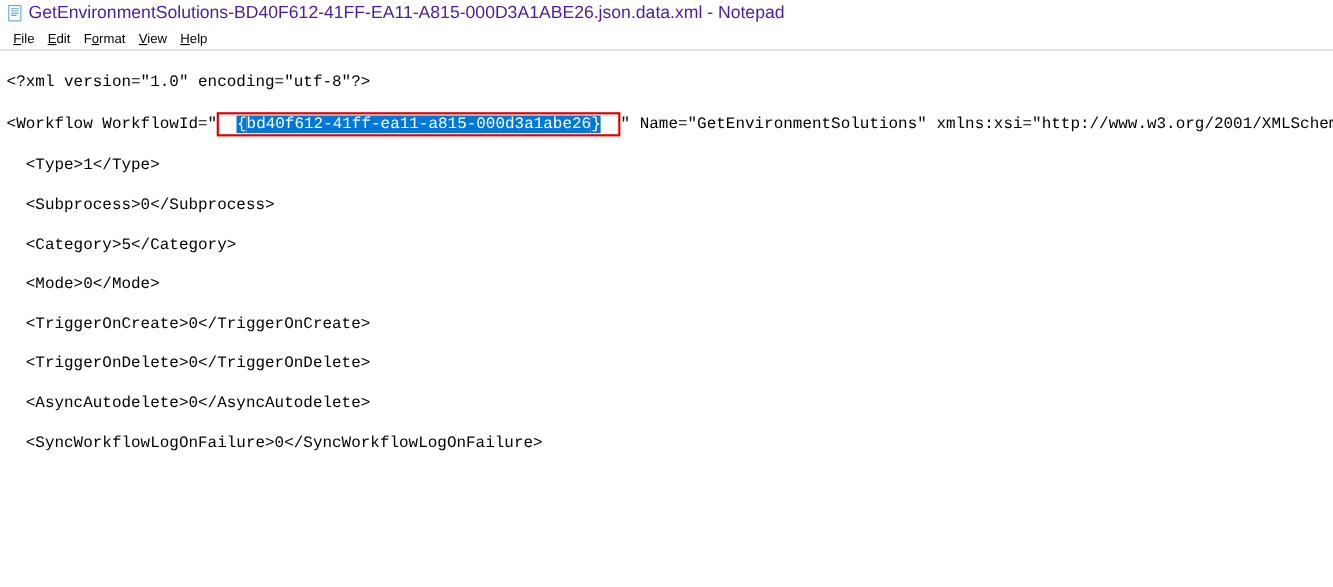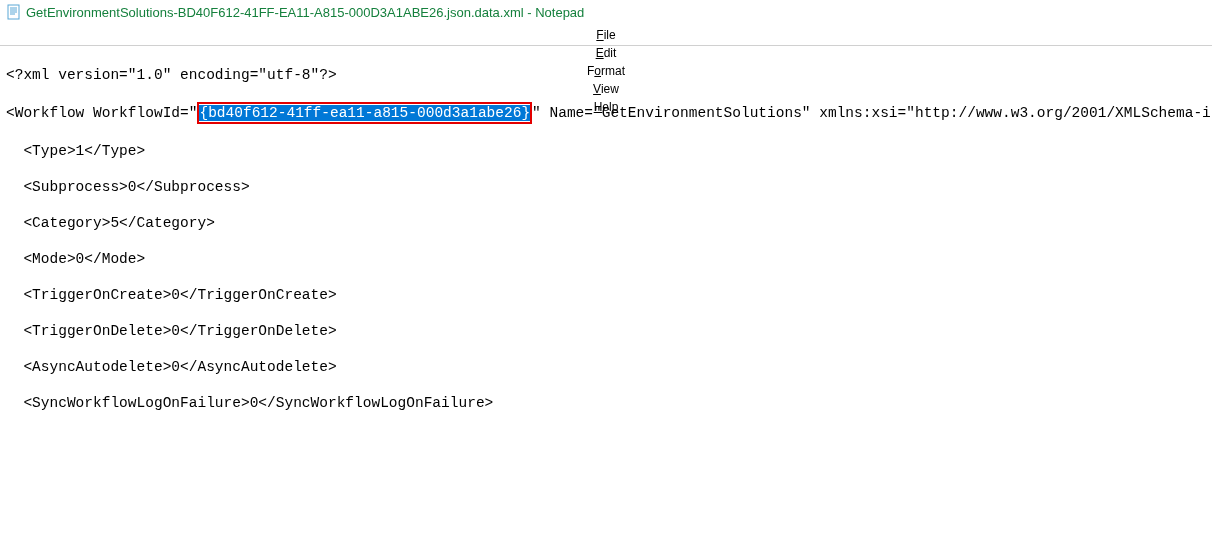--- a/index.html
+++ b/index.html
@@ -24,51 +24,50 @@
     }
     .title-bar-icon {
       width: 16px;
       height: 16px;
       margin-right: 4px;
       display: inline-flex;
       align-items: center;
       justify-content: center;
     }
     .title-text {
-      color: #15803d;
-      font-size: 13px;
+      color: #4c1d95;
+      font-size: 16px;
     }
     .menu-bar {
       display: flex;
       padding: 2px 6px;
       border-bottom: 1px solid #d0d0d0;
       height: 22px;
       align-items: center;
-      flex-direction: column;
     }
     .menu-item {
       padding: 2px 6px;
       cursor: pointer;
       color: #000;
       font-size: 12px;
     }
     .menu-item .underline {
       text-decoration: underline;
     }
     .content {
       font-family: Consolas, 'Courier New', monospace;
       font-size: 14.5px;
       line-height: 18px;
       padding: 2px 6px;
       white-space: pre;
       color: #000;
     }
     .highlight-red-box {
       border: 2px solid #e30000;
-      padding: 0 0;
+      padding: 0 16px;
       display: inline-block;
     }
     .selected {
       background: #0078d7;
       color: #fff;
       padding: 0 0;
     }
     .line {
       display: block;
       min-height: 18px;

